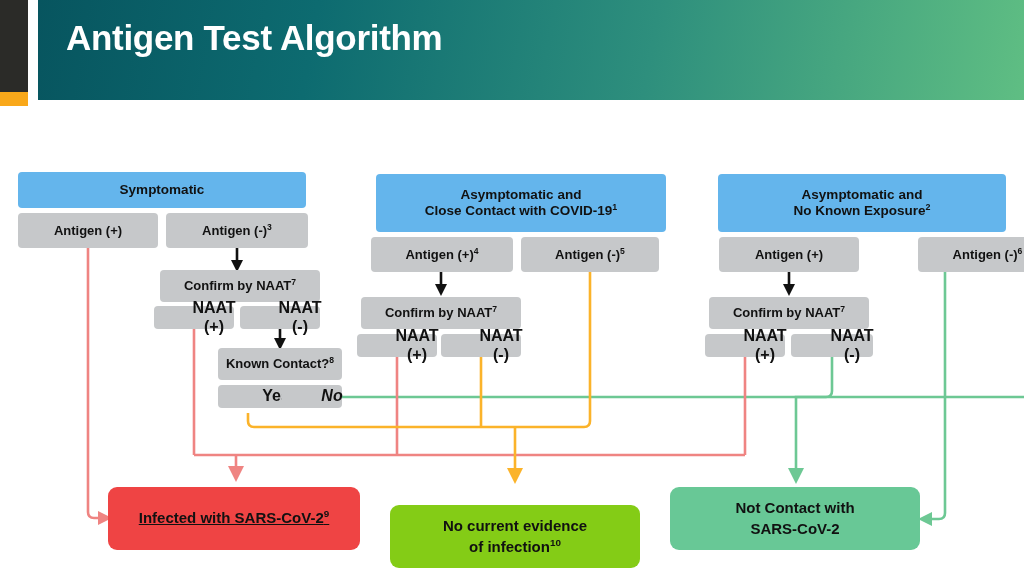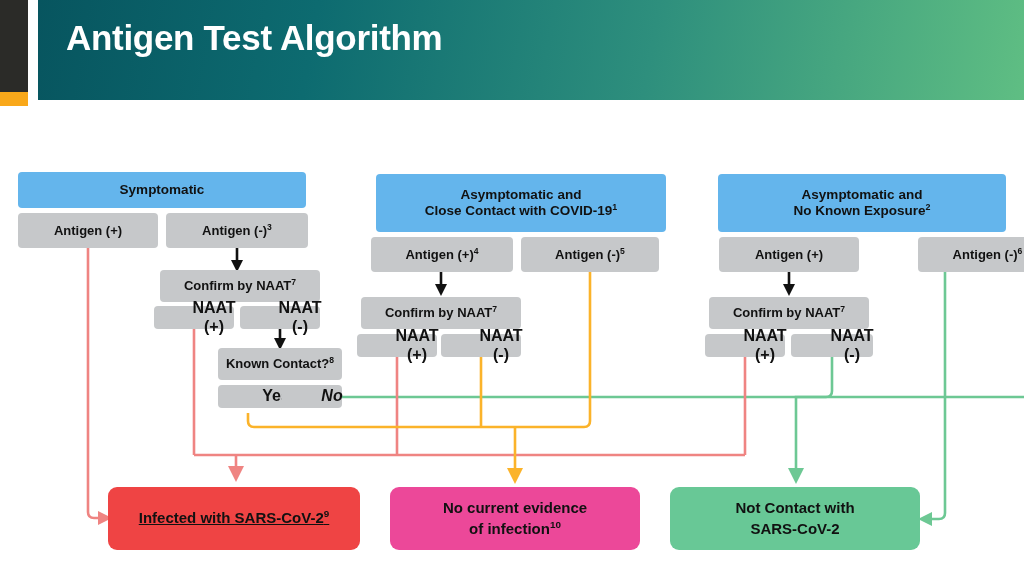--- a/index.html
+++ b/index.html
@@ -40,21 +40,21 @@
     font-weight: bold;
     color: #111111;
     line-height: 1.18;
     padding: 2px 4px;
   }
   .box.header  { background: #64b5ec; font-size: 13.5px; }
   .box.step    { background: #c6c8ca; font-size: 13px; }
   .box.small   { background: #c6c8ca; font-size: 16px; padding-left: 44px; }
   .box.outcome { font-size: 15px; border-radius: 9px; line-height: 1.35; }
   .box.red     { background: #ef4444; text-decoration: underline; }
-  .box.orange  { background: #ec4899; }
+  .box.orange  { background: #84cc16; margin-top: 18px; }
   .box.green   { background: #68c896; }
 
   sup { font-size: 0.66em; vertical-align: super; line-height: 0; }
 
   
   #wires { position: absolute; left: 0; top: 0; width: 1024px; height: 572px; }
   .w-red   { stroke: #ef8482; }
   .w-org   { stroke: #fbb32a; }
   .w-grn   { stroke: #6dc894; }
   .wire    { fill: none; stroke-width: 2.6; stroke-linecap: butt; }

